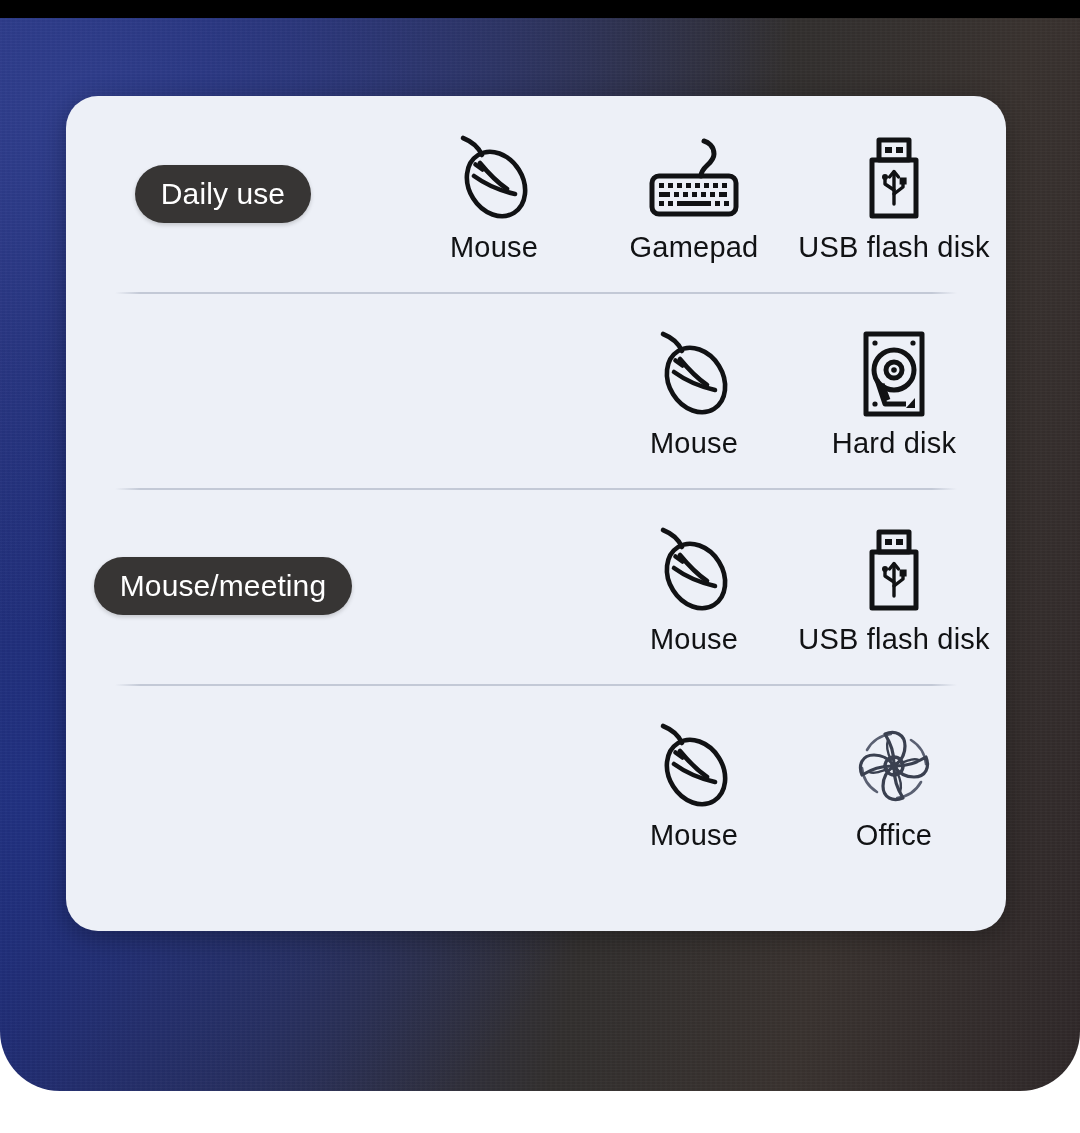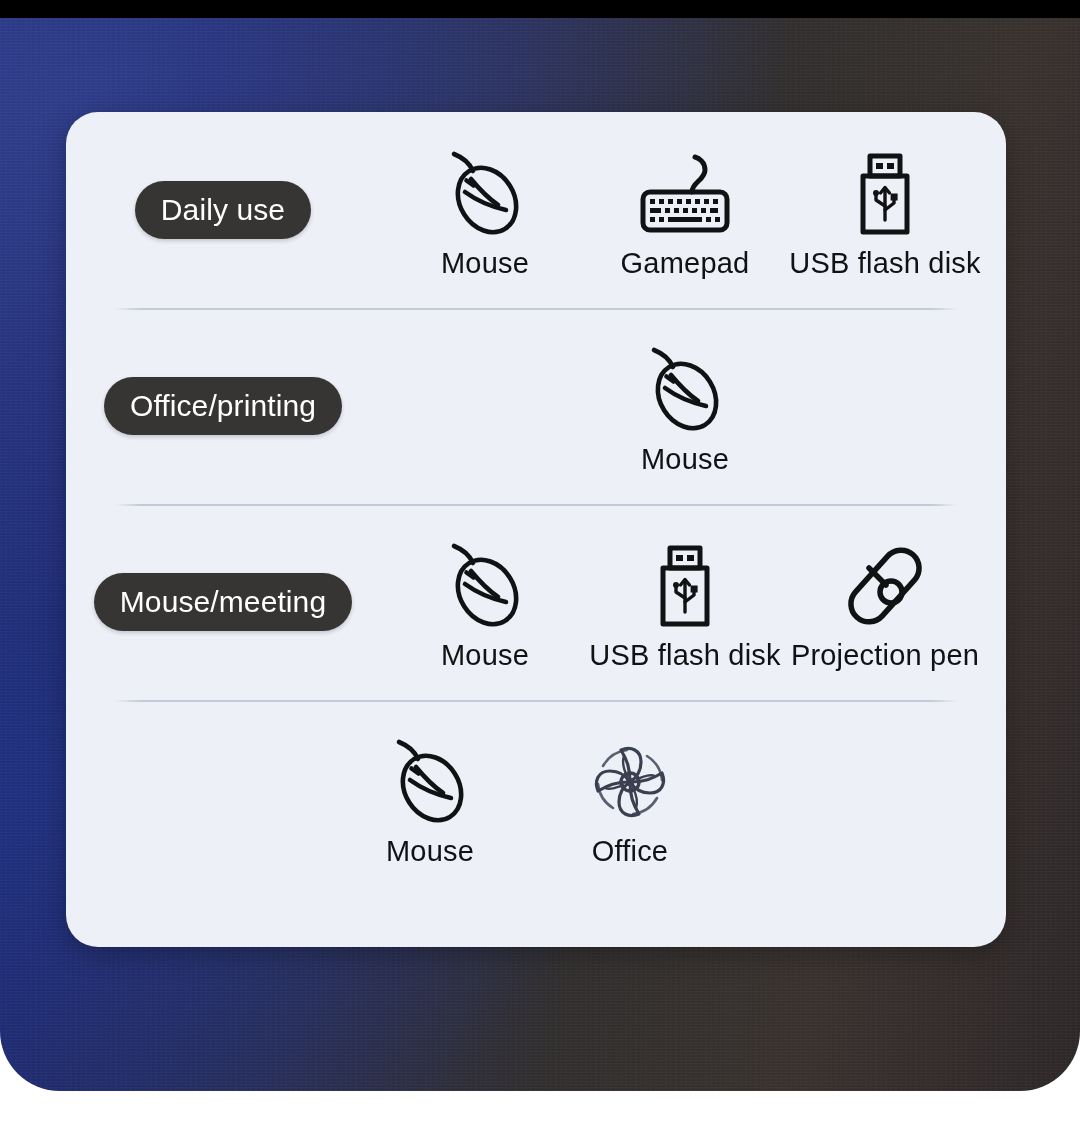--- a/index.html
+++ b/index.html
@@ -30,21 +30,21 @@
     position:absolute; inset:0;
     border-bottom-left-radius:60px; border-bottom-right-radius:60px;
     background-image:
       repeating-linear-gradient(0deg, rgba(255,255,255,0.025) 0px, rgba(255,255,255,0.025) 1px, rgba(0,0,0,0.025) 1px, rgba(0,0,0,0.025) 3px),
       repeating-linear-gradient(90deg, rgba(255,255,255,0.012) 0px, rgba(255,255,255,0.012) 2px, rgba(0,0,0,0.012) 2px, rgba(0,0,0,0.012) 5px);
     opacity:.8; pointer-events:none;
   }
 
   
   .card{
-    position:absolute; left:66px; top:112px; width:940px; height:835px;
+    position:absolute; left:66px; top:96px; width:940px; height:835px;
     background:#edf0f7; border-radius:32px;
     box-shadow:0 6px 26px rgba(0,0,0,0.28);
     overflow:hidden;
   }
 
   .row{
     position:relative; height:196px;
     display:flex; align-items:center;
   }
 
@@ -63,21 +63,21 @@
     border-radius:40px;
     padding:13px 26px;
     font-size:30px; line-height:1.08;
     letter-spacing:.1px;
     white-space:nowrap;
     box-shadow:0 2px 4px rgba(0,0,0,0.18);
   }
 
   
   .items{
-    flex:1; display:flex; align-items:flex-start; justify-content:center;
+    flex:1; display:flex; align-items:flex-start; justify-content:flex-end;
     padding-right:12px; padding-top:6px;
   }
   .item{
     width:200px; display:flex; flex-direction:column; align-items:center;
   }
   .ico{
     height:96px; display:flex; align-items:center; justify-content:center;
   }
   .ico svg{ display:block; }
   .item-label{
@@ -175,40 +175,58 @@
             </svg>
           </div>
           <div class="item-label">USB flash disk</div>
         </div>
 
       </div>
     </div>
 
     <div class="row">
       <div class="divider"></div>
-      <div class="pill-cell">
-        <div class="pill">Office/printing</div>
-      </div>
       <div class="items">
 
         <div class="item">
           <div class="ico">
             <svg width="86" height="92" viewBox="0 0 86 92">
               <g fill="none" stroke="#111214" stroke-width="4.6" stroke-linecap="round" stroke-linejoin="round">
                 <path d="M12 6 C 22 10, 28 16, 31 23"></path>
                 <ellipse cx="45" cy="52" rx="27" ry="34" transform="rotate(-32 45 52)"></ellipse>
                 <path d="M23 44 C 34 52, 46 58, 64 62"></path>
                 <path d="M29 31 C 38 42, 46 50, 56 57"></path>
                 <path d="M24.5 32.5 L 31.5 37.5"></path>
               </g>
             </svg>
           </div>
           <div class="item-label">Mouse</div>
         </div>
 
+        <div class="item">
+          <div class="ico">
+            <svg width="72" height="92" viewBox="0 0 72 92">
+              <g fill="none" stroke="#111214" stroke-width="5" stroke-linejoin="round">
+                <rect x="8" y="6" width="56" height="80"></rect>
+                <circle cx="36" cy="42" r="20"></circle>
+                <circle cx="36" cy="42" r="8"></circle>
+                <path d="M19 52 L 27 76 L 48 76"></path>
+                <path d="M24 56 L 30 72"></path>
+              </g>
+              <g fill="#111214">
+                <circle cx="17" cy="15" r="2.6"></circle>
+                <circle cx="55" cy="15" r="2.6"></circle>
+                <circle cx="17" cy="76" r="2.6"></circle>
+                <circle cx="36" cy="42" r="2.8"></circle>
+              </g>
+              <path d="M57 80 L 57 70 L 48 80 Z" fill="#111214"></path>
+            </svg>
+          </div>
+          <div class="item-label">Hard disk</div>
+        </div>
 
 
       </div>
     </div>
 
     <div class="row">
       <div class="divider"></div>
       <div class="pill-cell">
         <div class="pill">Mouse/meeting</div>
       </div>
@@ -246,32 +264,20 @@
                 <path d="M33 58 L 24 52 L 24 46"></path>
                 <path d="M33 62 L 42 55 L 42 49"></path>
               </g>
               <circle cx="24" cy="45" r="3" fill="#111214"></circle>
               <rect x="38.6" y="45.5" width="7" height="7" fill="#111214"></rect>
             </svg>
           </div>
           <div class="item-label">USB flash disk</div>
         </div>
 
-        <div class="item">
-          <div class="ico">
-            <svg width="92" height="92" viewBox="0 0 92 92">
-              <g fill="none" stroke="#111214" stroke-width="5.5" stroke-linecap="round" stroke-linejoin="round">
-                <rect x="28" y="4" width="36" height="84" rx="18" transform="rotate(42 46 46)"></rect>
-                <path d="M30 28 L 47 45"></path>
-                <circle cx="52" cy="52" r="11"></circle>
-              </g>
-            </svg>
-          </div>
-          <div class="item-label">Projection pen</div>
-        </div>
 
       </div>
     </div>
 
     <div class="row">
       <div class="divider"></div>
       <div class="items">
 
         <div class="item">
           <div class="ico">

